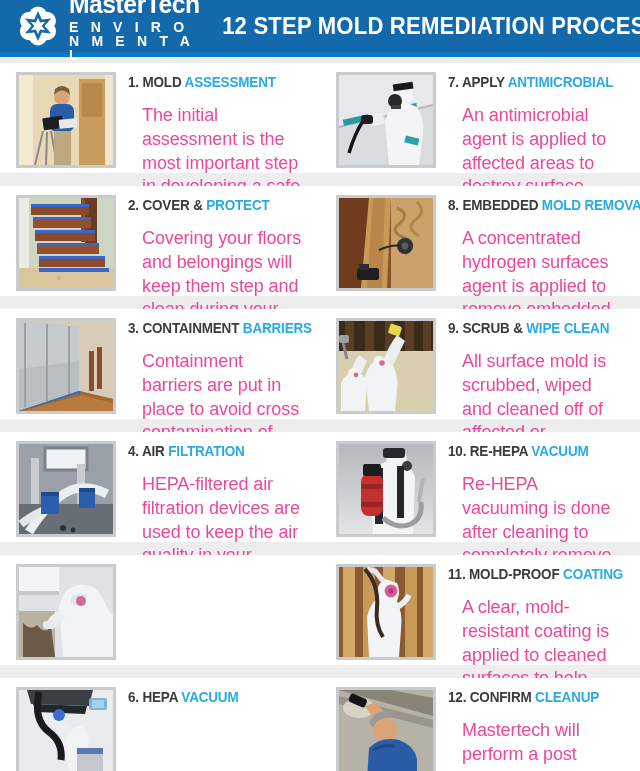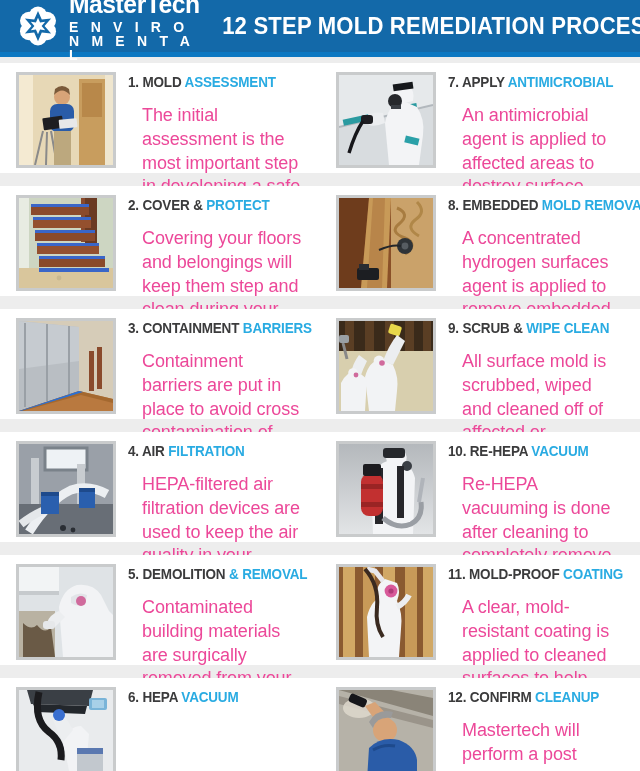--- a/index.html
+++ b/index.html
@@ -191,24 +191,20 @@
         <rect x="0" y="24" width="40" height="4" fill="#c6cacd"></rect>
         <rect x="0" y="44" width="36" height="46" fill="#b9b2a2"></rect>
         <path d="M4 56 q8 8 14 2 q8 10 14 2 l4 30 -32 0 z" fill="#6a5a46"></path>
         <path d="M44 90 L40 40 Q44 22 58 18 Q74 16 82 28 L90 44 L94 48 L94 90 Z" fill="#f2f3f5"></path>
         <path d="M52 30 Q60 24 68 28 L66 38 Q58 40 52 36 Z" fill="#e2e4e8"></path>
         <circle cx="62" cy="34" r="5" fill="#d06a9c"></circle>
         <path d="M40 44 Q30 48 28 56 L36 60 Q42 54 46 50 Z" fill="#eceef0"></path>
         <rect x="24" y="54" width="12" height="8" rx="3" fill="#e6e8ea"></rect>
       </svg>
     </span>
-    <div class="step-text">
-      <h3 class="step-title"><span>5. DEMOLITION </span><span class="cyan">&amp; REMOVAL</span></h3>
-      <p class="step-desc">Contaminated building materials are surgically removed from your property, double bagged, sealed and taken away.</p>
-    </div>
   </div>
 
   <div class="card">
     <span class="photo">
       <svg viewBox="0 0 94 90">
         <rect width="94" height="90" fill="#e9ebed"></rect>
         <polygon points="8,0 74,0 70,16 12,14" fill="#3a3f45"></polygon>
         <polygon points="14,14 68,16 66,24 18,22" fill="#23272c"></polygon>
         <rect x="70" y="8" width="18" height="12" rx="2" fill="#7ab4d8"></rect>
         <rect x="73" y="10" width="12" height="8" fill="#a8d0e8"></rect>

